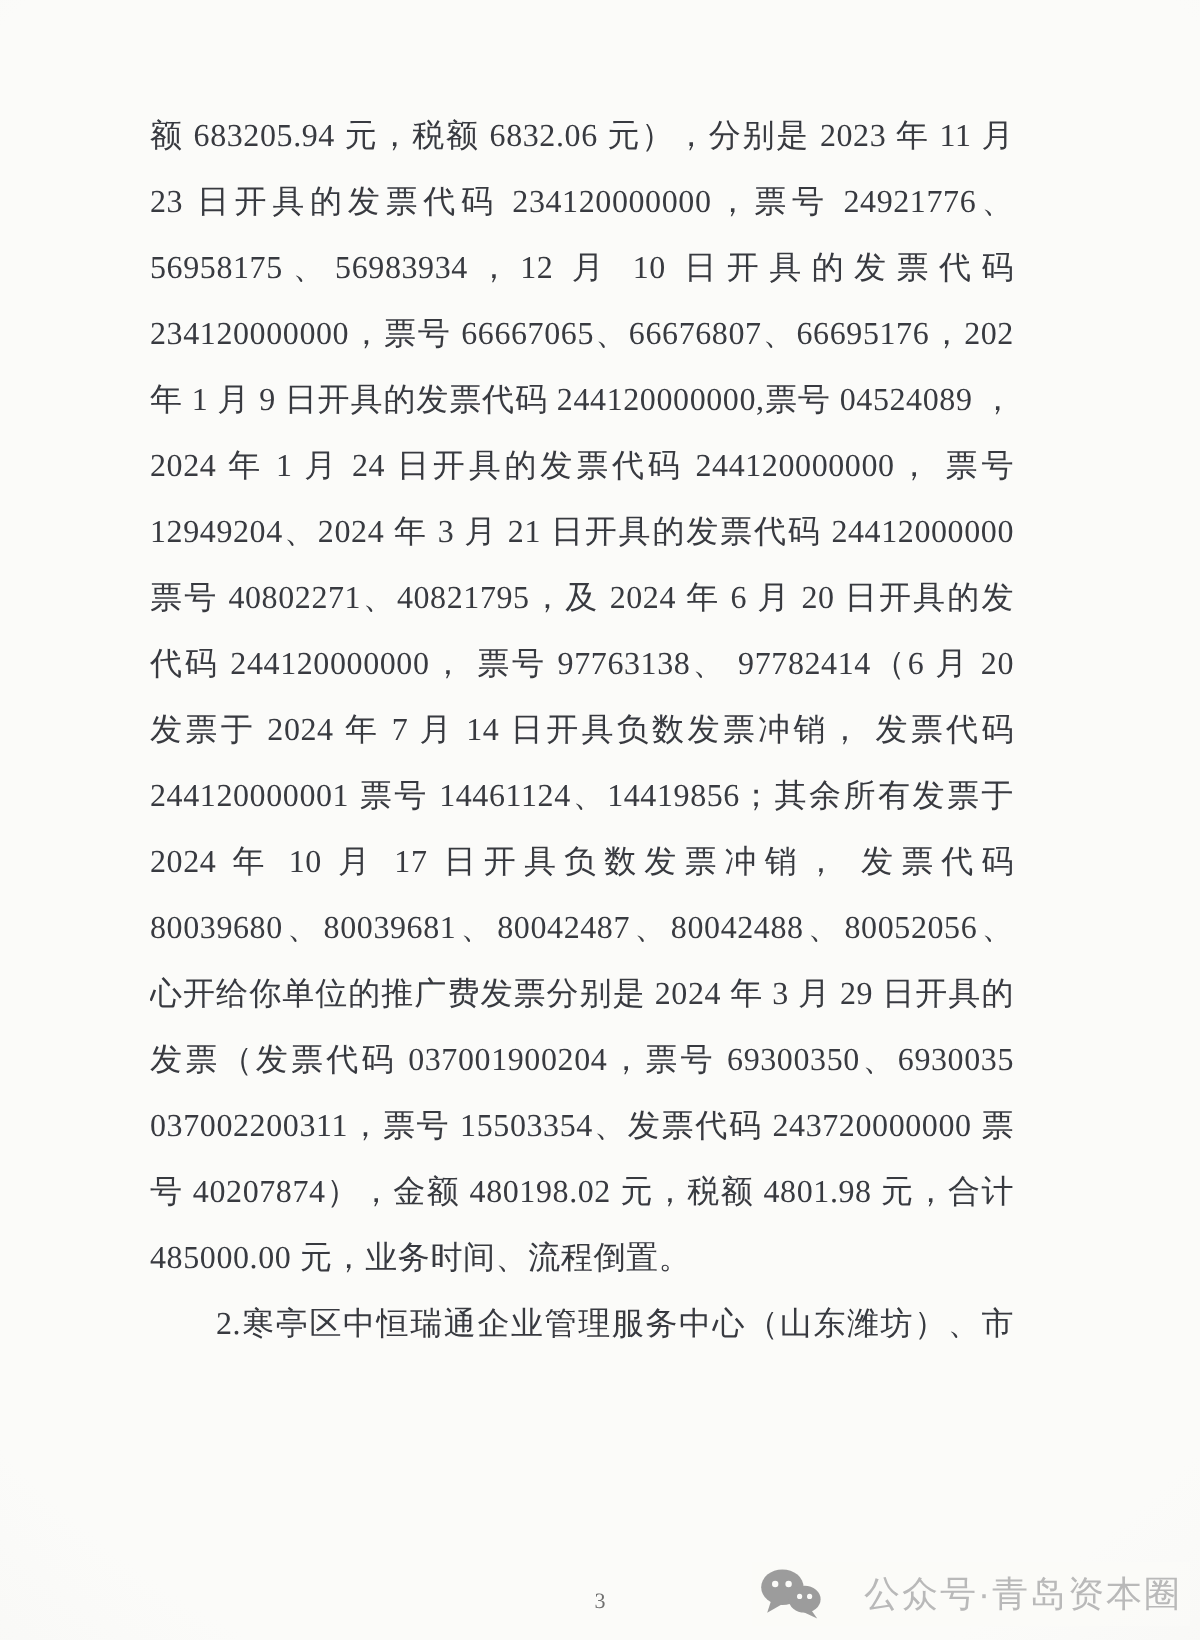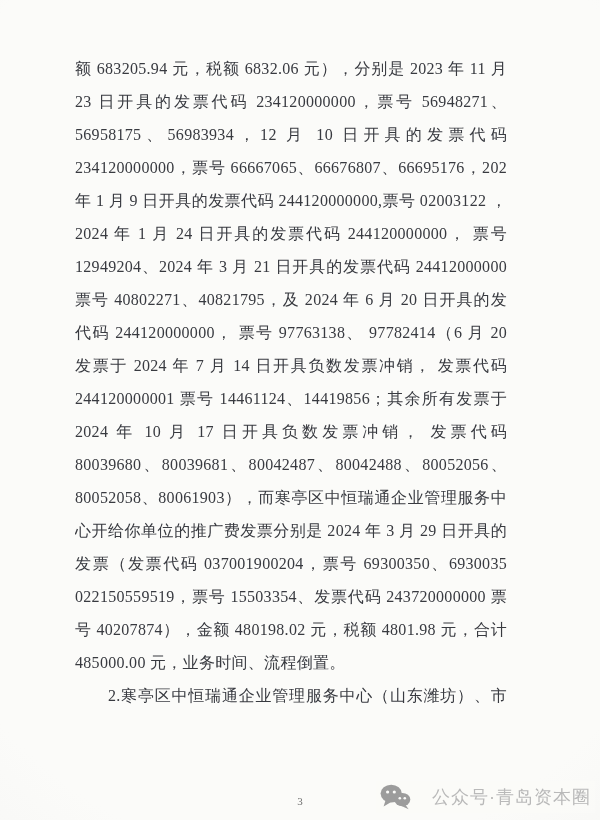--- a/index.html
+++ b/index.html
@@ -76,36 +76,35 @@
     display: block;
   }
 </style>
 </head>
 <body>
 
 <div class="page">
 
   <div class="content">
     <div class="line">额 683205.94 元，税额 6832.06 元），分别是 2023 年 11 月</div>
-    <div class="line">23 日开具的发票代码 234120000000，票号 56948271、</div>
+    <div class="line">23 日开具的发票代码 234120000000，票号 24921776、</div>
     <div class="line">56958175、56983934，12 月 10 日开具的发票代码</div>
     <div class="line">234120000000，票号 66667065、66676807、66695176，2024</div>
-    <div class="line">年 1 月 9 日开具的发票代码 244120000000,票号 02003122 ，</div>
+    <div class="line">年 1 月 9 日开具的发票代码 244120000000,票号 04524089 ，</div>
     <div class="line">2024 年 1 月 24 日开具的发票代码 244120000000， 票号</div>
     <div class="line">12949204、2024 年 3 月 21 日开具的发票代码 244120000000，</div>
     <div class="line">票号 40802271、40821795，及 2024 年 6 月 20 日开具的发票</div>
     <div class="line">代码 244120000000， 票号 97763138、 97782414（6 月 20 日</div>
     <div class="line">发票于 2024 年 7 月 14 日开具负数发票冲销， 发票代码</div>
     <div class="line">244120000001 票号 14461124、14419856；其余所有发票于</div>
     <div class="line">2024 年 10 月 17 日开具负数发票冲销， 发票代码</div>
     <div class="line">80039680、80039681、80042487、80042488、80052056、</div>
-    <div class="line">80052058、80061903），而寒亭区中恒瑞通企业管理服务中</div>
     <div class="line">心开给你单位的推广费发票分别是 2024 年 3 月 29 日开具的</div>
     <div class="line">发票（发票代码 037001900204，票号 69300350、69300351、</div>
-    <div class="line">022150559519，票号 15503354、发票代码 243720000000 票</div>
+    <div class="line">037002200311，票号 15503354、发票代码 243720000000 票</div>
     <div class="line">号 40207874），金额 480198.02 元，税额 4801.98 元，合计</div>
     <div class="line plain">485000.00 元，业务时间、流程倒置。</div>
     <div class="line indent">2.寒亭区中恒瑞通企业管理服务中心（山东潍坊）、市</div>
   </div>
 
   <div class="page-number">3</div>
 
   <div class="watermark">
     <span>
       <svg class="wm-icon" width="31" height="26" viewBox="0 0 31 26">

